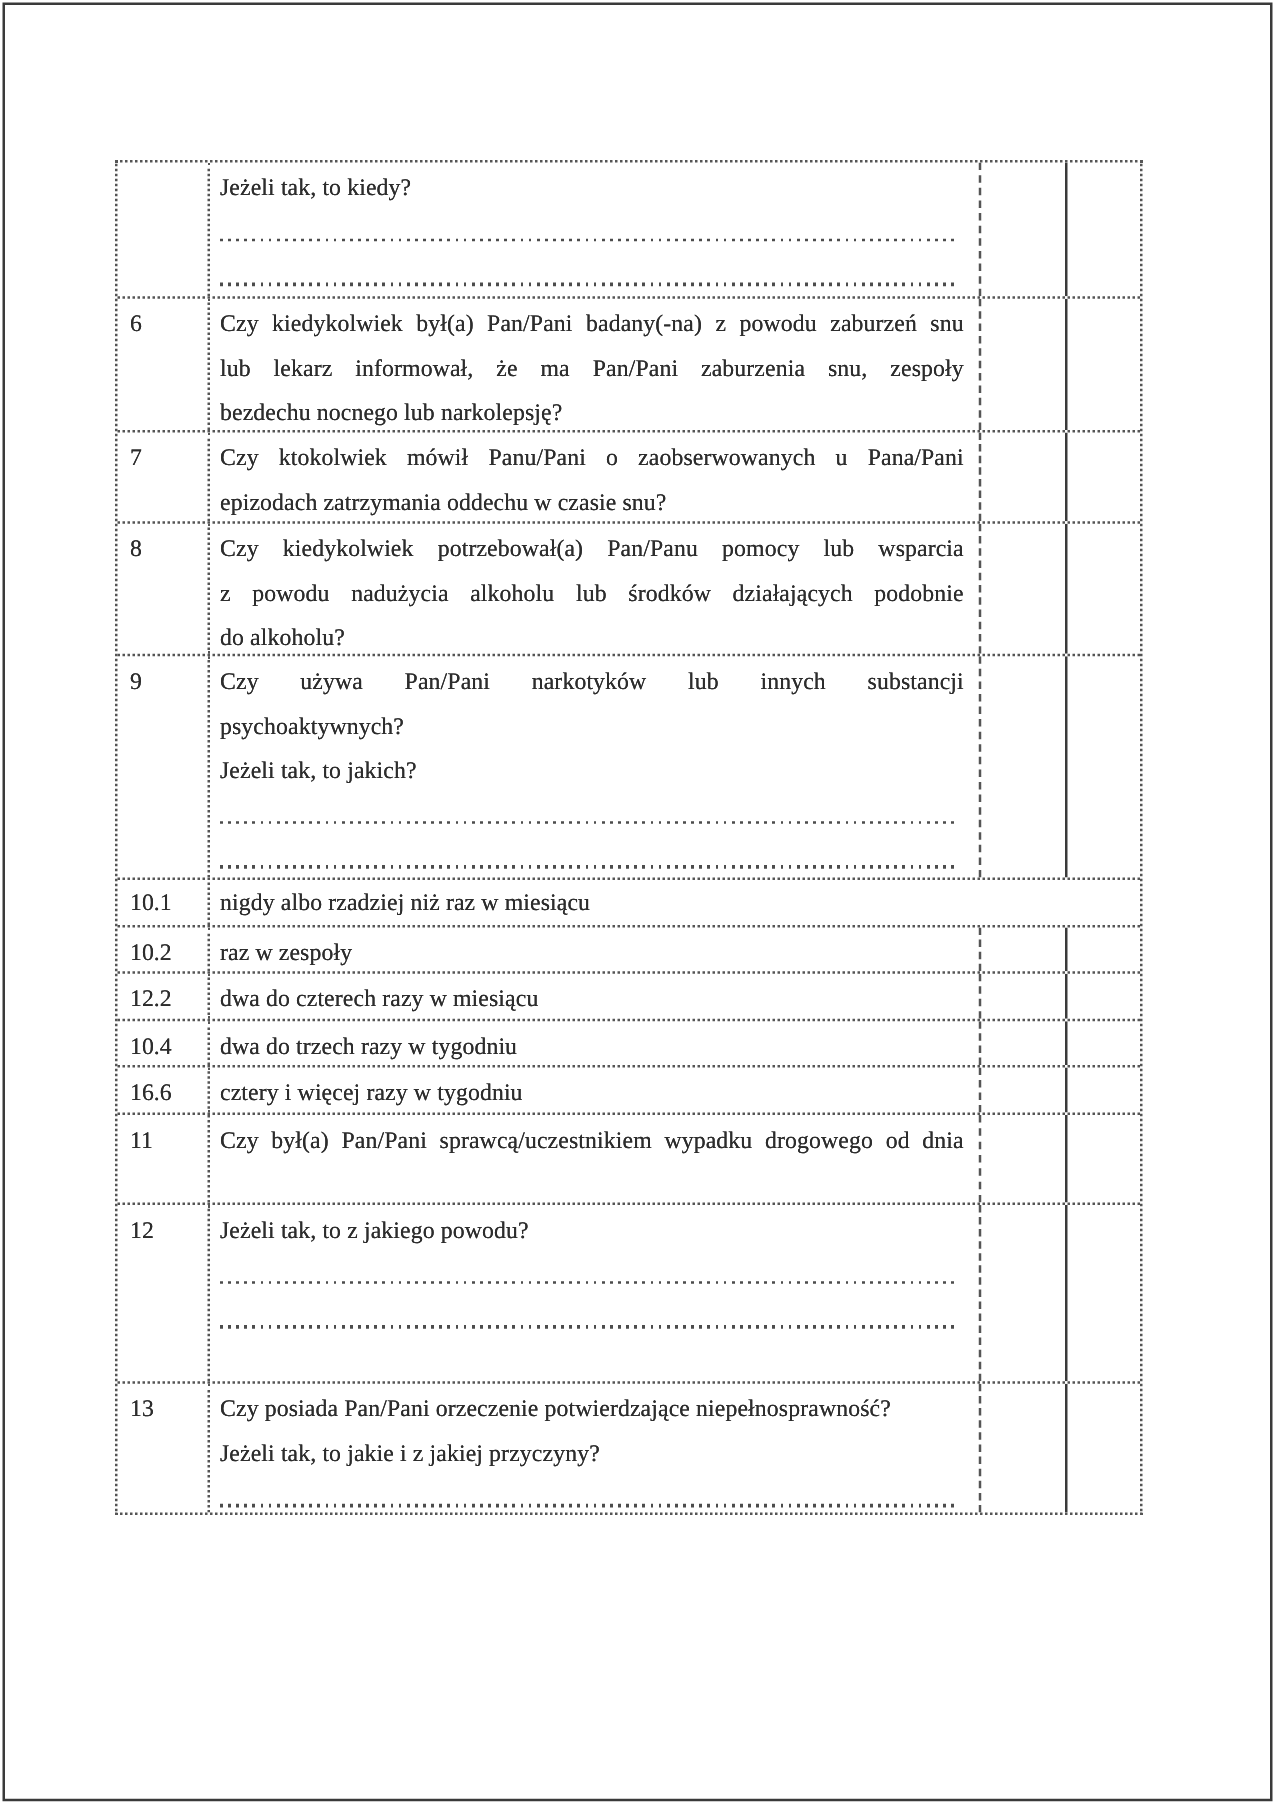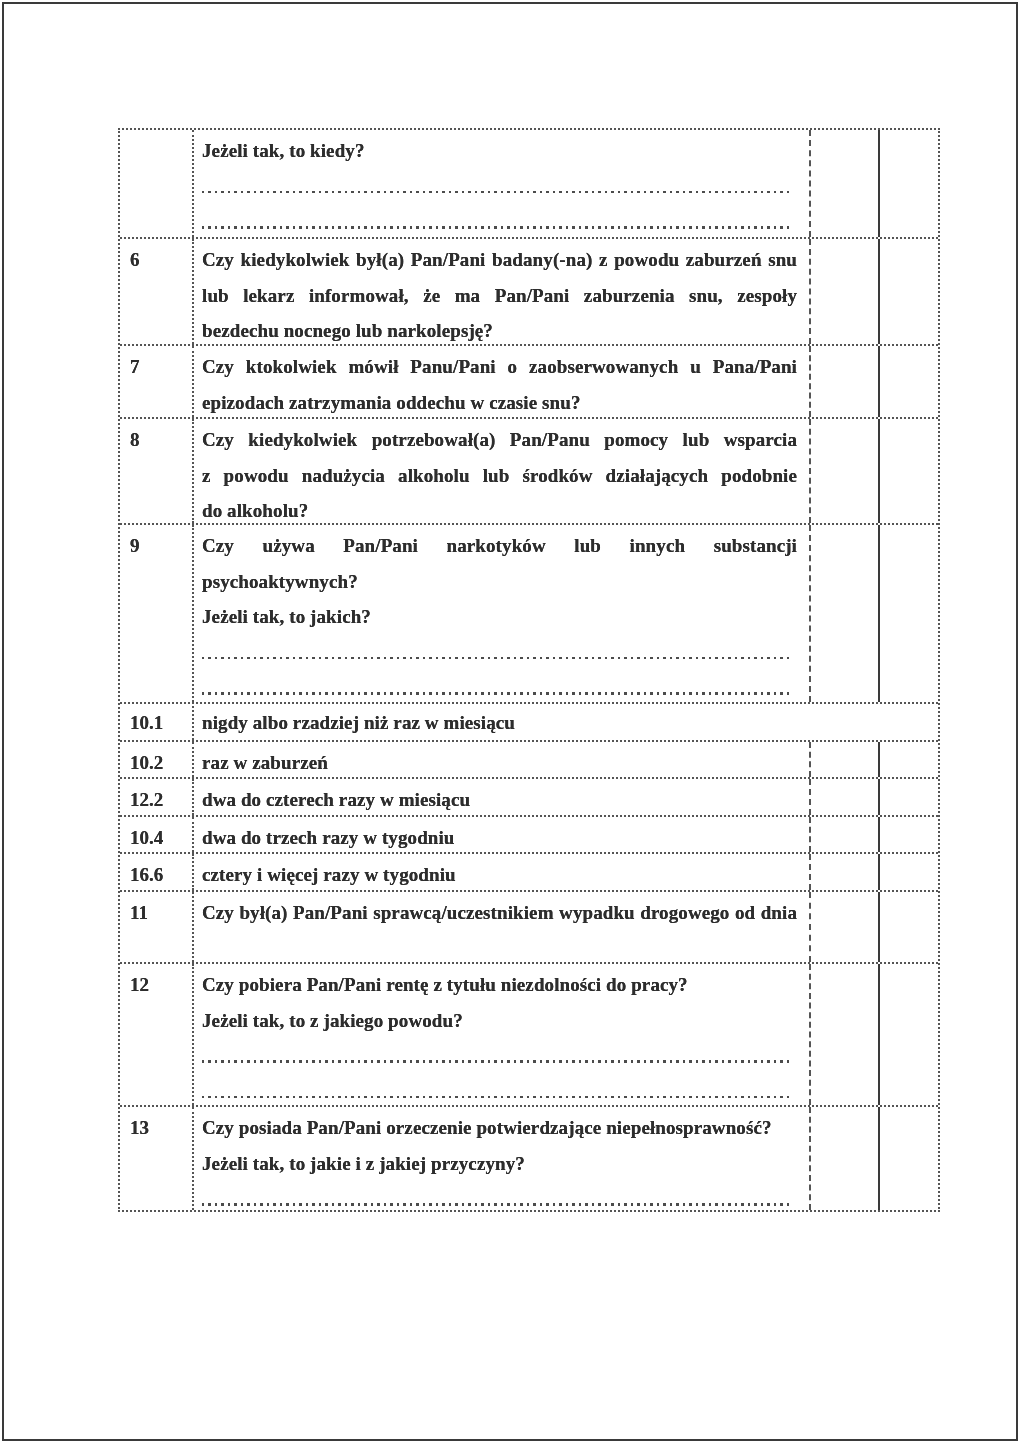--- a/index.html
+++ b/index.html
@@ -16,25 +16,24 @@
     font-family:"Liberation Serif","DejaVu Serif",serif;
     color:var(--text);
     overflow:hidden;
   }
   .page-border{
     position:absolute;left:2px;top:2px;width:1012px;height:1435px;
     border:2px solid var(--pborder);
     pointer-events:none;
   }
   .qtable{
-    position:absolute;left:118px;top:128px;width:822px;
+    position:absolute;left:92px;top:128px;width:822px;
     box-sizing:border-box;
     border:2px dotted var(--tborder);
     background:var(--bg);
-    font-weight:bold;
   }
   .trow{
     display:flex;box-sizing:border-box;overflow:hidden;
     border-top:2px dotted var(--tborder);
   }
   .trow:first-child{border-top:none;}
   .cell{box-sizing:border-box;}
   .num{
     flex:0 0 72px;padding:3px 4px 0 10px;
     font-size:19px;line-height:35.5px;
@@ -128,21 +127,21 @@
       <div class="cell num">10.1</div>
       <div class="cell question">
         <div class="tline">nigdy albo rzadziej niż raz w miesiącu</div>
       </div>
       <div class="cell ans-a"></div>
       <div class="cell ans-b"></div>
     </div>
     <div class="trow" style="height: 37px;">
       <div class="cell num">10.2</div>
       <div class="cell question">
-        <div class="tline">raz w zaburzeń</div>
+        <div class="tline">raz w zespoły</div>
       </div>
       <div class="cell ans-a"></div>
       <div class="cell ans-b"></div>
     </div>
     <div class="trow" style="height: 38px;">
       <div class="cell num">12.2</div>
       <div class="cell question">
         <div class="tline">dwa do czterech razy w miesiącu</div>
       </div>
       <div class="cell ans-a"></div>
@@ -168,21 +167,20 @@
       <div class="cell num">11</div>
       <div class="cell question">
         <div class="tline just">Czy był(a) Pan/Pani sprawcą/uczestnikiem wypadku drogowego od dnia</div>
       </div>
       <div class="cell ans-a"></div>
       <div class="cell ans-b"></div>
     </div>
     <div class="trow" style="height: 143px;">
       <div class="cell num">12</div>
       <div class="cell question">
-        <div class="tline">Czy pobiera Pan/Pani rentę z tytułu niezdolności do pracy?</div>
         <div class="tline">Jeżeli tak, to z jakiego powodu?</div>
         <div class="tline dotline">
           <div class="dots"></div>
         </div>
         <div class="tline dotline">
           <div class="dots"></div>
         </div>
       </div>
       <div class="cell ans-a"></div>
       <div class="cell ans-b"></div>

